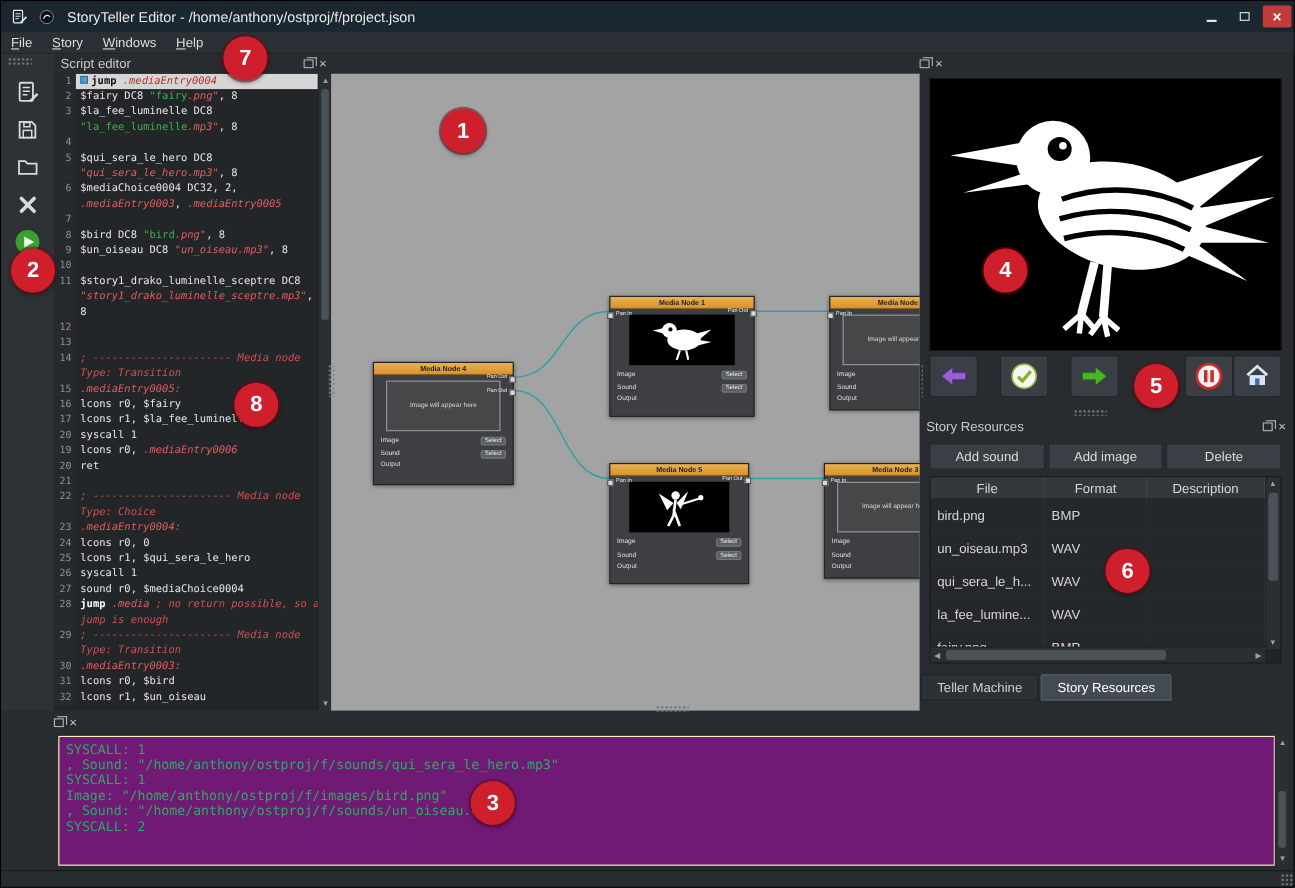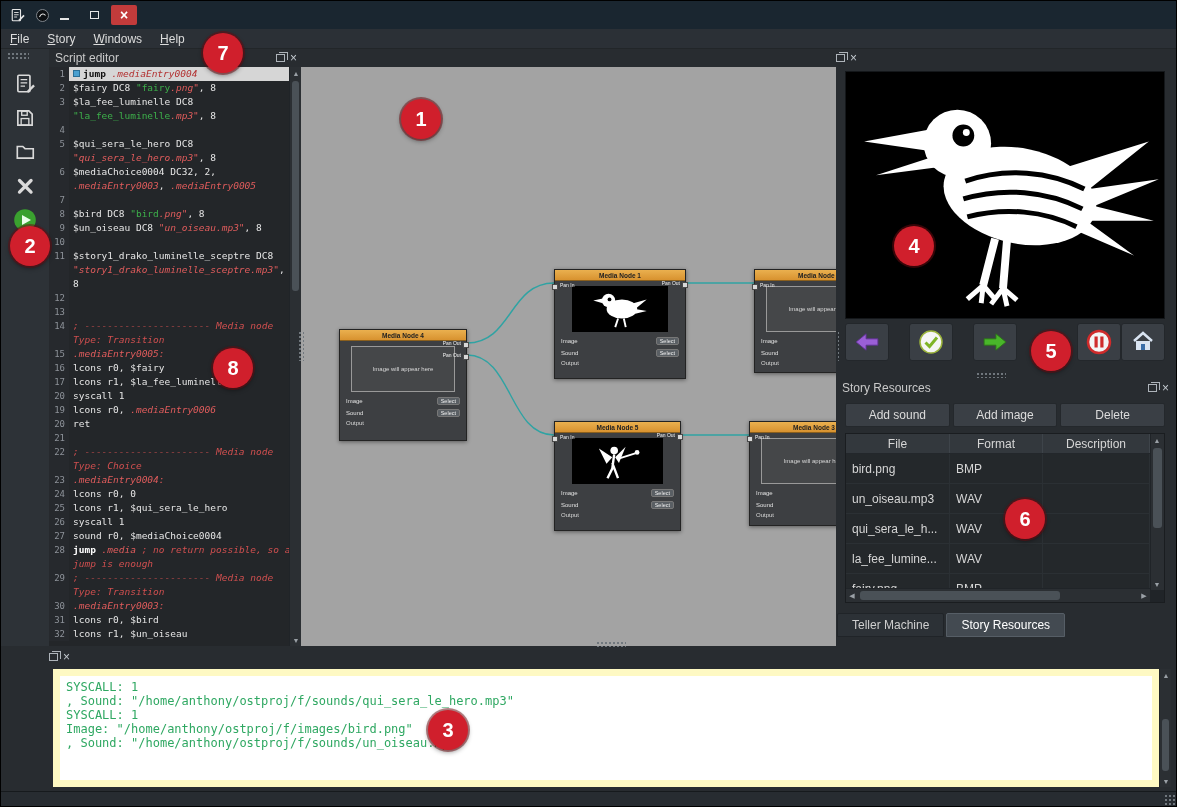--- a/index.html
+++ b/index.html
@@ -84,21 +84,21 @@
   .res-thead{position:absolute;left:0;top:0;width:304px;height:20px;display:flex;background:#33383d;border-bottom:1px solid #23272b}
   .th{font-size:12px;color:#d6d6d6;display:flex;align-items:center;justify-content:center;border-right:1px solid #3e444a;height:100%}
   .res-tbody{position:absolute;left:0;top:20px;width:304px;height:136px;overflow:hidden}
   .tr{display:flex;height:30px;border-bottom:1px solid #2b3034;background:#24282b}
   .td{font-size:12px;color:#d6d6d6;display:flex;align-items:center;padding-left:6px;border-right:1px solid #2b3034;height:100%;white-space:nowrap;overflow:hidden}
   .res-tabs{position:absolute;left:836px;top:612px;height:24px;display:flex;gap:2px}
   .tab{height:24px;padding:0 14px;font-size:12px;color:#cfcfcf;background:#2c3136;border:1px solid #202428;display:flex;align-items:center;border-radius:2px 2px 0 0}
   .tab.active{background:#434a51;color:#fff;border-color:#565e66}
 
   
-  .logs-body{position:absolute;left:52px;top:668px;width:1106px;height:118px;background:#ffffff;border:7px solid #fef9c3;overflow:hidden;padding:4px 0 0 6px}
+  .logs-body{position:absolute;left:52px;top:668px;width:1106px;height:118px;background:#701a75;border:1px solid #fef9c3;overflow:hidden;padding:4px 0 0 6px}
   .log-line{font-family:"DejaVu Sans Mono",monospace;font-size:12px;line-height:14px;color:#2fa862;white-space:nowrap}
 
   
   .statusbar{position:absolute;left:0;top:790px;width:1177px;height:17px;background:#272c31;border-top:1px solid #161a1d}
   .grip{position:absolute;background-image:radial-gradient(#70777d 1px,transparent 1.2px);background-size:4px 4px}
 
   
   .badge{position:absolute;width:40px;height:40px;border-radius:50%;background:#d01f2c;color:#fff;font-size:20px;font-weight:bold;display:flex;align-items:center;justify-content:center;z-index:60;box-shadow:0 0 0 2px rgba(110,10,16,.5),0 2px 5px rgba(0,0,0,.45)}
 </style>
 </head>
@@ -113,20 +113,21 @@
           <path d="M5.5 6h6M5.5 9h6M5.5 12h4" stroke="#e6e6e6" stroke-width="1.2"></path>
           <path d="M11 16 L18 9 L19.5 10.5 L12.5 17.5 Z" fill="#e6e6e6"></path>
         </svg>
     </span>
     <span class="tb-icon">
       <svg width="15" height="15" viewBox="0 0 20 20">
           <circle cx="10" cy="10" r="8" fill="#0c0f12" stroke="#8a9096" stroke-width="1.2"></circle>
           <path d="M6 12 C8 7 12 7 14 10" fill="none" stroke="#e6e6e6" stroke-width="1.4"></path>
         </svg>
     </span>
+    <span class="tb-title">StoryTeller Editor - /home/anthony/ostproj/f/project.json</span>
     <span class="tb-btn">
         <span class="glyph-min"></span>
       </span>
     <span class="tb-btn">
         <span class="glyph-max"></span>
       </span>
     <span class="tb-btn close">×</span>
   </div>
 
   <div class="menubar">
@@ -589,20 +590,21 @@
       <span class="dk-float"></span>
       <span class="dk-close">×</span>
     </span>
   </div>
   <div class="logs-body" id="log-lines">
       <div class="log-line">SYSCALL: 1</div>
       <div class="log-line">, Sound: "/home/anthony/ostproj/f/sounds/qui_sera_le_hero.mp3"</div>
       <div class="log-line">SYSCALL: 1</div>
       <div class="log-line">Image: "/home/anthony/ostproj/f/images/bird.png"</div>
       <div class="log-line">, Sound: "/home/anthony/ostproj/f/sounds/un_oiseau.mp3"</div>
+      <div class="log-line">SYSCALL: 2</div>
     </div>
   <div class="vscroll" style="left:1158px;top:668px;width:12px;height:118px">
     <span class="arr up">▲</span>
     <span class="vhandle" style="top:50px;height:52px"></span>
     <span class="arr down">▼</span>
   </div>
 
   <span class="grip" style="left:297px;top:330px;width:6px;height:30px"></span>
   <span class="grip" style="left:832px;top:330px;width:6px;height:30px"></span>
   <span class="grip" style="left:595px;top:640px;width:30px;height:6px"></span>

